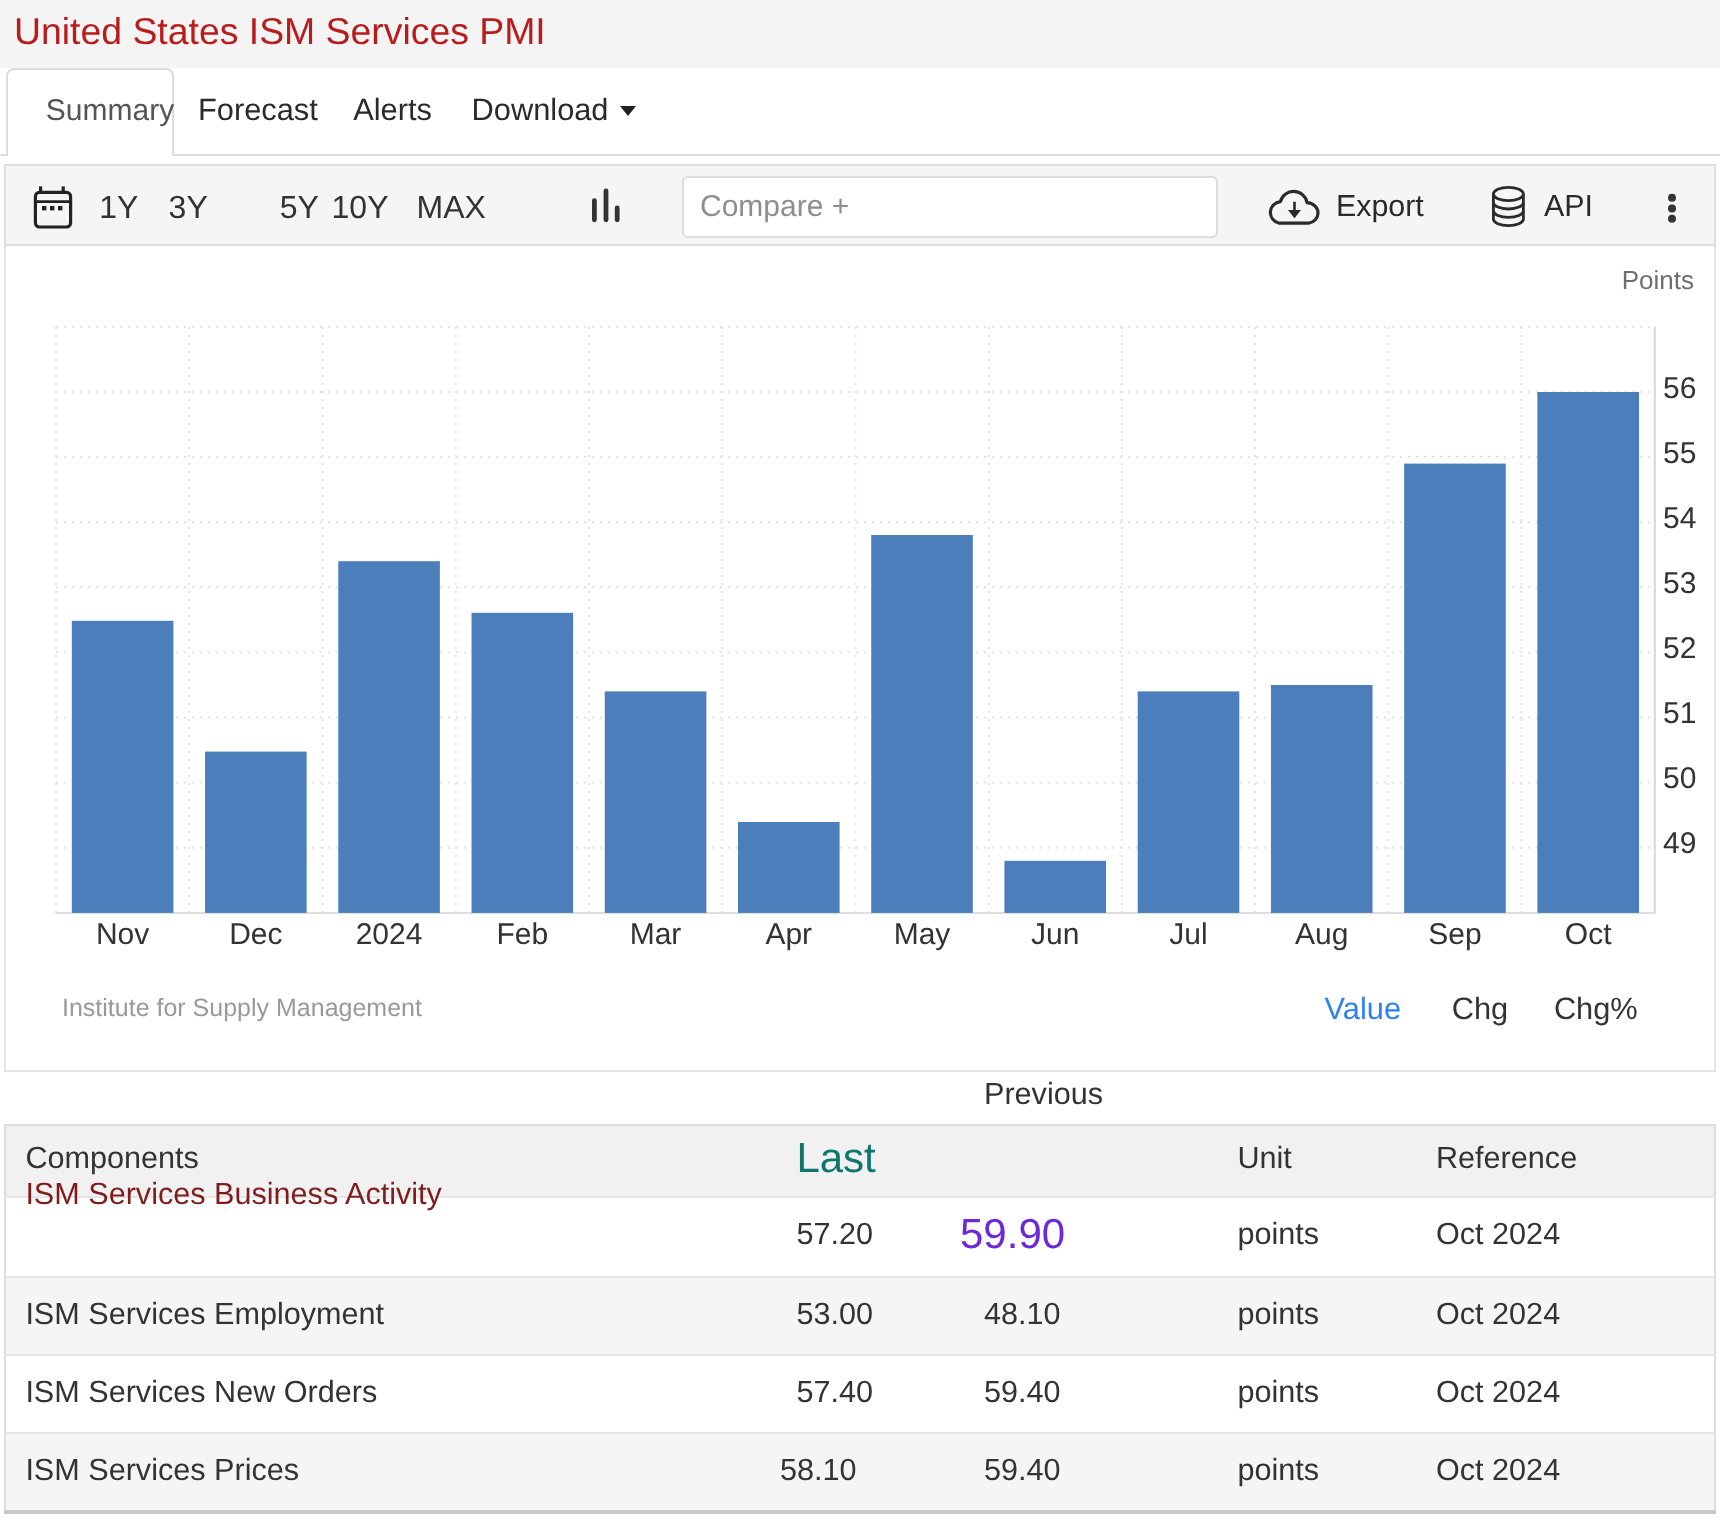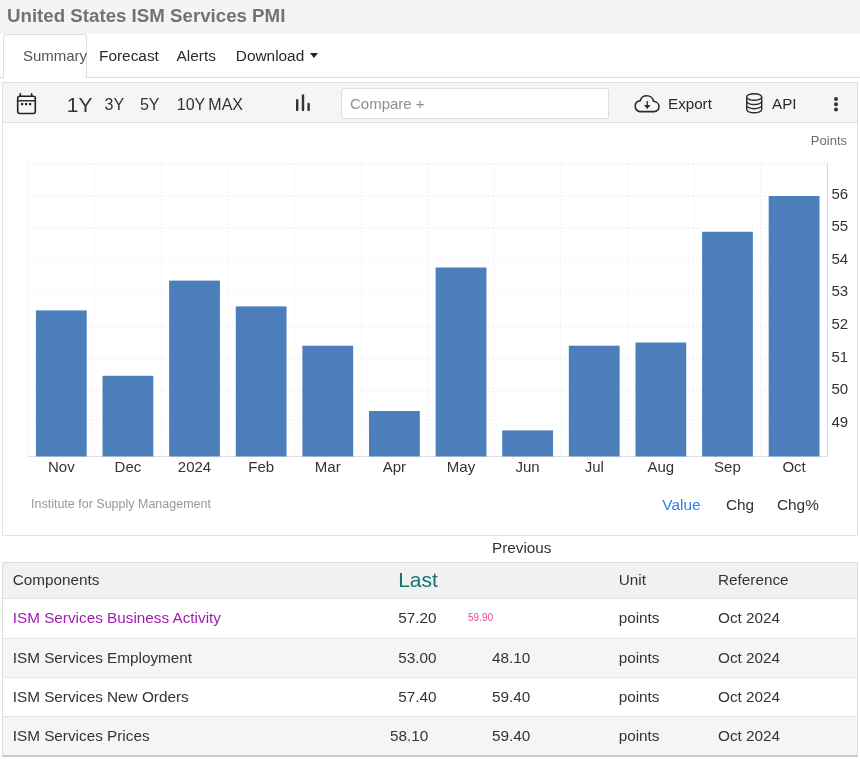--- a/index.html
+++ b/index.html
@@ -1,43 +1,43 @@
 <!DOCTYPE html>
 <html><head><meta charset="utf-8">
 <style>
 * {margin:0;padding:0;box-sizing:border-box}
 html,body {width:860px;height:761px;background:#fff;font-family:"Liberation Sans",sans-serif;position:relative;overflow:hidden}
 .abs {position:absolute}
 </style></head>
 <body>
 <div class="abs" style="left:0;top:0;width:860px;height:34px;background:#f4f4f4"></div>
-<div class="abs" style="left:7px;top:0;height:32px;line-height:32px;font-size:18.7px;font-weight:bold;color:#737373">United States ISM Services PMI</div>
+<div class="abs" style="left:7px;top:0;height:32px;line-height:32px;font-size:18.7px;font-weight:normal;color:#b91c1c">United States ISM Services PMI</div>
 
 <div class="abs" style="left:0;top:77px;width:860px;height:1px;background:#ddd"></div>
 <div class="abs" style="left:3px;top:34px;width:84px;height:44px;background:#fff;border:1px solid #ddd;border-bottom:none;border-radius:4px 4px 0 0"></div>
 <div class="abs" style="left:3px;top:34px;width:104px;height:43px;line-height:43px;text-align:center;font-size:15px;color:#555">Summary</div>
 <div class="abs" style="left:99px;top:34px;height:43px;line-height:43px;font-size:15.4px;color:#2a2a2a">Forecast</div>
 <div class="abs" style="left:176.6px;top:34px;height:43px;line-height:43px;font-size:15.4px;color:#2a2a2a">Alerts</div>
 <div class="abs" style="left:235.8px;top:34px;height:43px;line-height:43px;font-size:15.4px;color:#2a2a2a">Download</div>
 <div class="abs" style="left:310px;top:53px;width:0;height:0;border-left:4.5px solid transparent;border-right:4.5px solid transparent;border-top:5px solid #222"></div>
 
 <div class="abs" style="left:2px;top:82px;width:856px;height:41px;background:#f5f5f5;border:1px solid #dedede"></div>
 <svg class="abs" style="left:15px;top:91px" width="24" height="26" xmlns="http://www.w3.org/2000/svg">
 <rect x="2.7" y="5.2" width="17.6" height="17.3" rx="2" fill="none" stroke="#222" stroke-width="1.6"></rect>
 <line x1="2.7" y1="9.8" x2="20.3" y2="9.8" stroke="#222" stroke-width="1.4"></line>
 <line x1="5.3" y1="5" x2="5.3" y2="2.2" stroke="#222" stroke-width="1.6"></line>
 <line x1="16.6" y1="5" x2="16.6" y2="2.2" stroke="#222" stroke-width="1.6"></line>
 <rect x="6" y="12" width="2.2" height="2.2" fill="#222"></rect>
 <rect x="10" y="12" width="2.2" height="2.2" fill="#222"></rect>
 <rect x="14" y="12" width="2.2" height="2.2" fill="#222"></rect>
 </svg>
-<div class="abs" style="left:49.599999999999994px;top:84px;width:60px;height:41px;line-height:41px;text-align:center;font-size:21px;color:#333">1Y</div>
-<div class="abs" style="left:84.3px;top:84px;width:60px;height:41px;line-height:41px;text-align:center;font-size:16px;color:#333">3Y</div>
+<div class="abs" style="left:49.599999999999994px;top:84px;width:60px;height:41px;line-height:41px;text-align:left;font-size:16px;color:#333">1Y</div>
+<div class="abs" style="left:84.3px;top:84px;width:60px;height:41px;line-height:41px;font-size:16px;color:#333">3Y</div>
 <div class="abs" style="left:119.69999999999999px;top:84px;width:60px;height:41px;line-height:41px;text-align:center;font-size:16px;color:#333">5Y</div>
-<div class="abs" style="left:161px;top:84px;width:60px;height:41px;line-height:41px;text-align:center;font-size:16px;color:#333">10Y</div>
+<div class="abs" style="left:150px;top:84px;width:60px;height:41px;line-height:41px;text-align:center;font-size:16px;color:#333">10Y</div>
 <div class="abs" style="left:208.3px;top:84px;width:60px;height:41px;line-height:41px;text-align:left;font-size:16px;color:#333">MAX</div>
 <svg class="abs" style="left:294px;top:93px" width="18" height="20" xmlns="http://www.w3.org/2000/svg">
 <line x1="3.2" y1="7.3" x2="3.2" y2="16.9" stroke="#333" stroke-width="2.4" stroke-linecap="round"></line>
 <line x1="9" y1="2.5" x2="9" y2="16.9" stroke="#333" stroke-width="2.4" stroke-linecap="round"></line>
 <line x1="14.6" y1="11" x2="14.6" y2="16.9" stroke="#333" stroke-width="2.4" stroke-linecap="round"></line>
 </svg>
 <div class="abs" style="left:341px;top:87.5px;width:268px;height:31px;background:#fff;border:1px solid #ddd;border-radius:3px"></div>
 <div class="abs" style="left:350px;top:87.5px;height:31px;line-height:31px;font-size:15px;color:#8e8e8e">Compare +</div>
 <svg class="abs" style="left:634px;top:94px" width="27" height="20" xmlns="http://www.w3.org/2000/svg">
 <path d="M5.6 17.6 C2.8 16.9 1.1 14.6 1.2 12.0 C1.3 9.3 3.4 7.1 6.2 6.8 C7.0 3.7 9.7 1.7 12.8 1.7 C16.2 1.7 19.0 4.1 19.5 7.3 C22.6 7.5 25.0 9.8 25.0 12.5 C25.0 15.1 23.0 17.2 20.3 17.6 Z" fill="none" stroke="#2b2b2b" stroke-width="1.6" stroke-linejoin="round"></path>
@@ -126,23 +126,23 @@
 <div class="abs" style="left:2px;top:598.0px;width:856px;height:39.8px;background:#fff;border-top:1px solid #e6e6e6;border-left:1px solid #ddd;border-right:1px solid #ddd"></div>
 <div class="abs" style="left:2px;top:637.8px;width:856px;height:39.2px;background:#f5f5f5;border-top:1px solid #e6e6e6;border-left:1px solid #ddd;border-right:1px solid #ddd"></div>
 <div class="abs" style="left:2px;top:677.0px;width:856px;height:39.3px;background:#fff;border-top:1px solid #e6e6e6;border-left:1px solid #ddd;border-right:1px solid #ddd"></div>
 <div class="abs" style="left:2px;top:716.3px;width:856px;height:39.1px;background:#f5f5f5;border-top:1px solid #e6e6e6;border-left:1px solid #ddd;border-right:1px solid #ddd"></div>
 <div class="abs" style="left:2px;top:755.4px;width:856px;height:1.4px;background:#c8c8c8"></div>
 <div class="abs" style="left:12.7px;top:562px;height:36px;line-height:36px;font-size:15.3px;color:#333">Components</div>
 <div class="abs" style="left:398.2px;top:562px;height:36px;line-height:36px;font-size:21px;color:#0f766e">Last</div>
 <div class="abs" style="left:492px;top:530px;height:36px;line-height:36px;font-size:15.3px;color:#333">Previous</div>
 <div class="abs" style="left:618.7px;top:562px;height:36px;line-height:36px;font-size:15.3px;color:#333">Unit</div>
 <div class="abs" style="left:718px;top:562px;height:36px;line-height:36px;font-size:15.3px;color:#333">Reference</div>
-<div class="abs" style="left:12.7px;top:598.0px;height:39.8px;line-height:39.8px;font-size:15.3px;color:#a21caf">ISM Services Business Activity</div>
+<div class="abs" style="left:12.7px;top:578px;height:39.8px;line-height:39.8px;font-size:15.3px;color:#7f1d1d">ISM Services Business Activity</div>
 <div class="abs" style="left:398.2px;top:598.0px;height:39.8px;line-height:39.8px;font-size:15.3px;color:#333">57.20</div>
-<div class="abs" style="left:468px;top:598.0px;height:39.8px;line-height:39.8px;font-size:10px;color:#ec4899">59.90</div>
+<div class="abs" style="left:480px;top:598.0px;height:39.8px;line-height:39.8px;font-size:21px;color:#6d28d9">59.90</div>
 <div class="abs" style="left:618.7px;top:598.0px;height:39.8px;line-height:39.8px;font-size:15.3px;color:#333">points</div>
 <div class="abs" style="left:718px;top:598.0px;height:39.8px;line-height:39.8px;font-size:15.3px;color:#333">Oct 2024</div>
 <div class="abs" style="left:12.7px;top:637.8px;height:39.2px;line-height:39.2px;font-size:15.3px;color:#333">ISM Services Employment</div>
 <div class="abs" style="left:398.2px;top:637.8px;height:39.2px;line-height:39.2px;font-size:15.3px;color:#333">53.00</div>
 <div class="abs" style="left:492px;top:637.8px;height:39.2px;line-height:39.2px;font-size:15.3px;color:#333">48.10</div>
 <div class="abs" style="left:618.7px;top:637.8px;height:39.2px;line-height:39.2px;font-size:15.3px;color:#333">points</div>
 <div class="abs" style="left:718px;top:637.8px;height:39.2px;line-height:39.2px;font-size:15.3px;color:#333">Oct 2024</div>
 <div class="abs" style="left:12.7px;top:677.0px;height:39.3px;line-height:39.3px;font-size:15.3px;color:#333">ISM Services New Orders</div>
 <div class="abs" style="left:398.2px;top:677.0px;height:39.3px;line-height:39.3px;font-size:15.3px;color:#333">57.40</div>
 <div class="abs" style="left:492px;top:677.0px;height:39.3px;line-height:39.3px;font-size:15.3px;color:#333">59.40</div>

